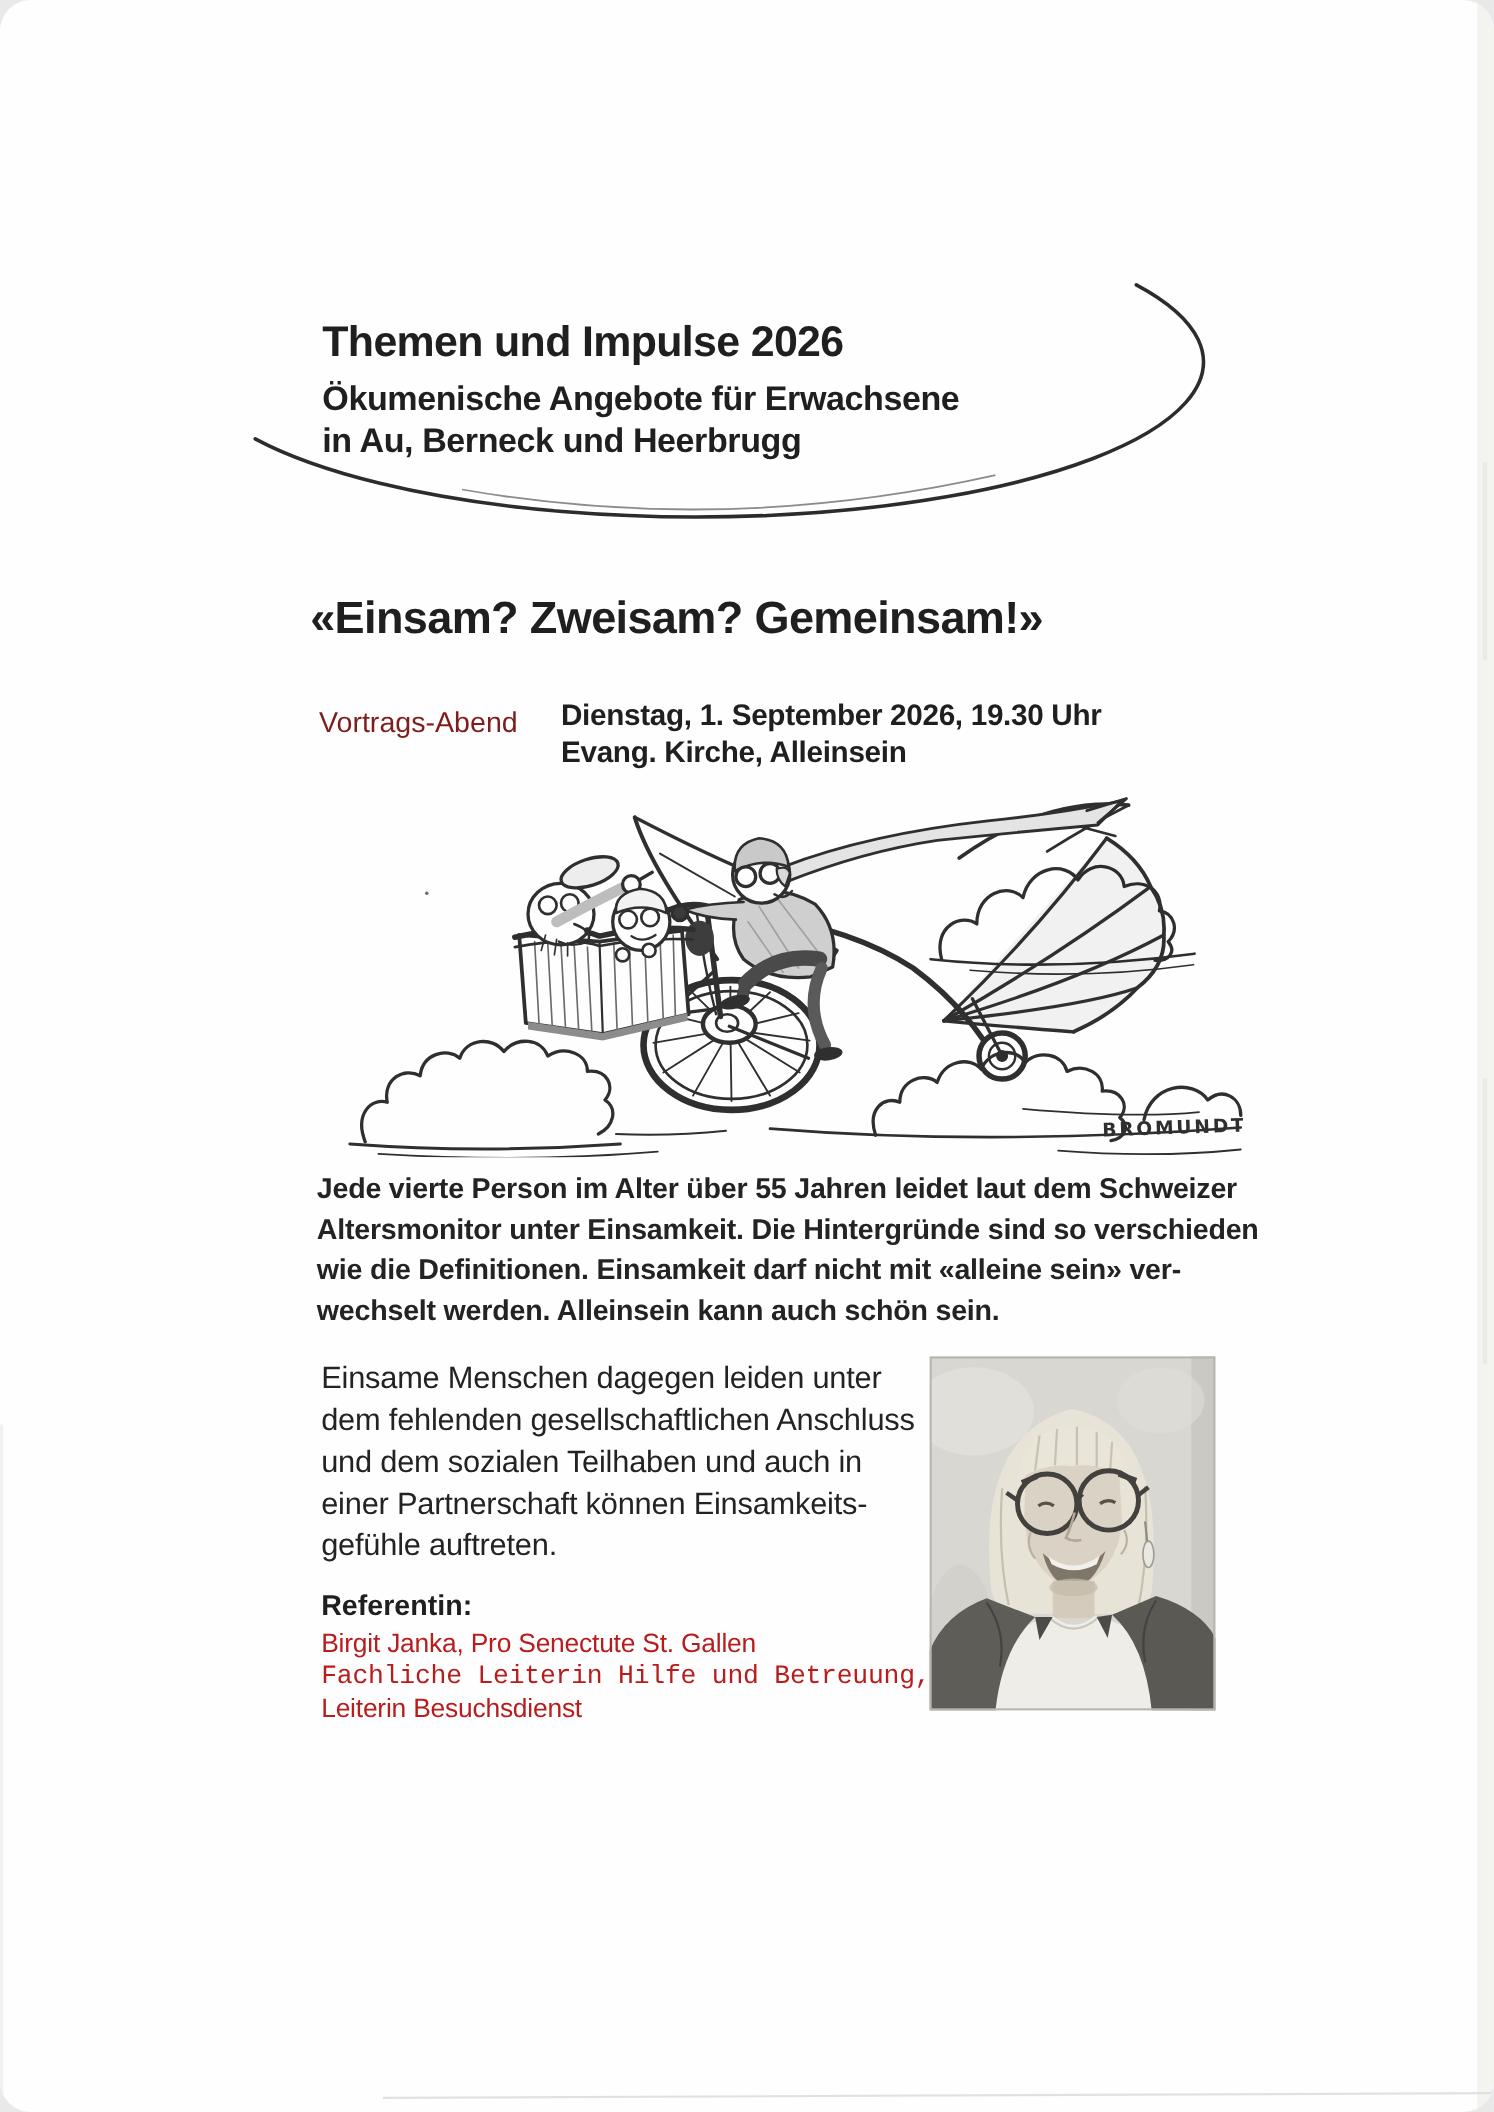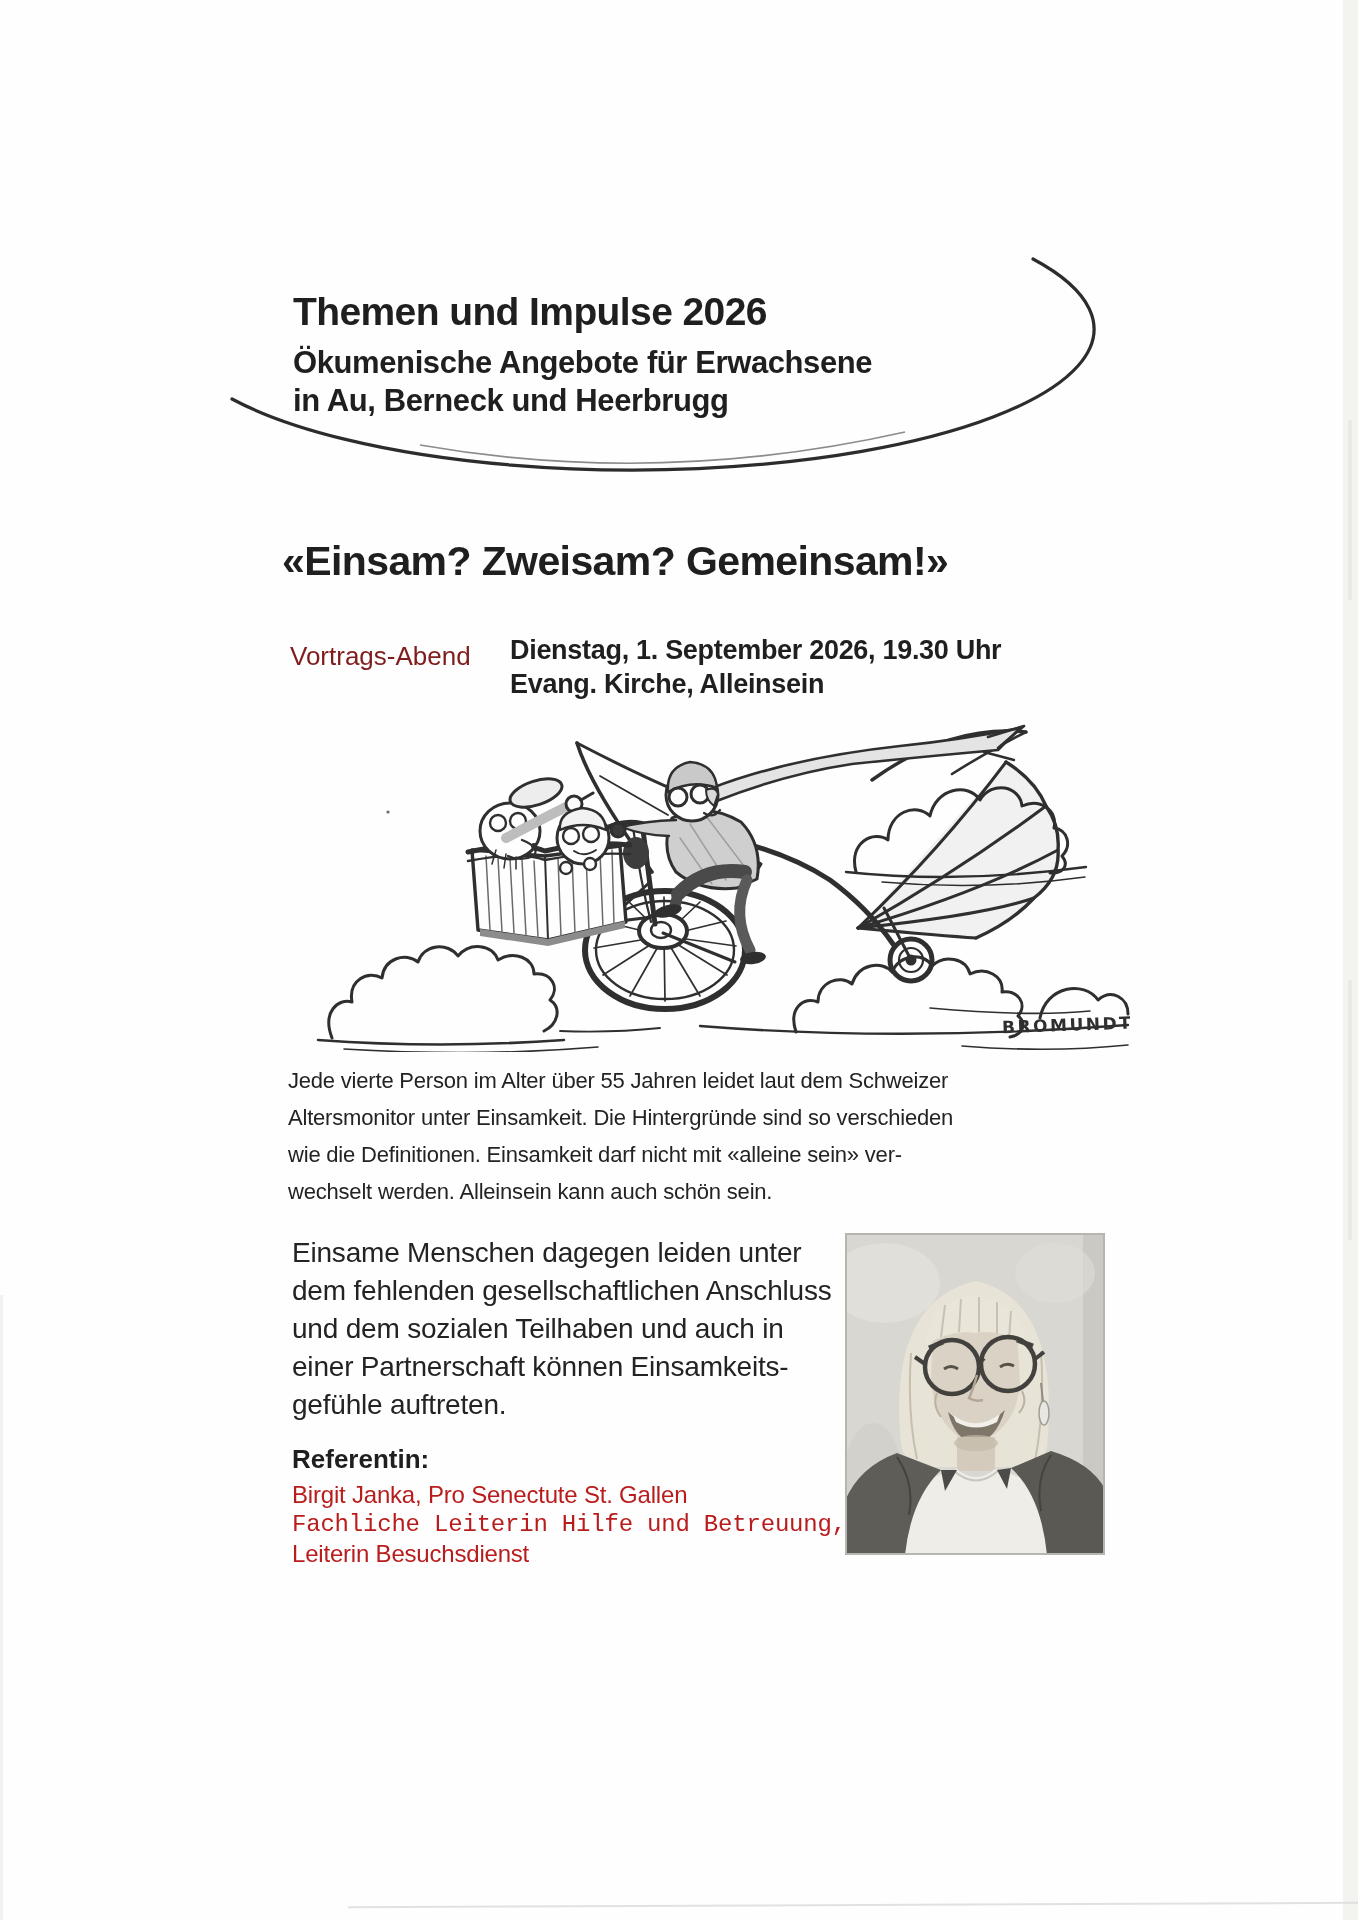--- a/index.html
+++ b/index.html
@@ -1,39 +1,40 @@
 <!DOCTYPE html>
 <html><head>
 <meta charset="utf-8">
 <style>
   html,body{margin:0;padding:0;background:#e9e9e9;}
   .page{
     position:relative;width:1358px;height:1920px;margin:0 auto;
     background:#fefefe;color:#1f1f1f;overflow:hidden;
     font-family:"Liberation Sans", sans-serif;
+    border-radius:28px;
   }
   .abs{position:absolute;}
   .multiline{white-space:pre-line;}
   .hdr-title{
     left:293px;top:290px;font-size:39px;font-weight:bold;letter-spacing:-0.6px;line-height:44px;
   }
   .hdr-sub{
     left:293px;top:344px;font-size:31px;font-weight:bold;letter-spacing:-0.4px;line-height:38px;
   }
   .headline{
     left:282px;top:528px;font-size:41px;font-weight:bold;letter-spacing:-0.6px;line-height:46px;margin-top:10px;
   }
   .event-label{
     left:290px;top:639px;font-size:26px;line-height:34px;color:#7f1d1d;
   }
   .event-detail{
     left:510px;top:633px;font-size:27px;font-weight:bold;letter-spacing:-0.3px;line-height:34px;
   }
   .para1{
-    left:288px;top:1062px;font-size:22px;line-height:37px;letter-spacing:-0.2px;color:#232323;
+    left:288px;top:1062px;font-size:26px;line-height:37px;letter-spacing:-0.2px;color:#232323;font-weight:bold;
   }
   .para2{
     left:292px;top:1234px;font-size:28px;line-height:38px;letter-spacing:-0.2px;color:#232323;
   }
   .spk-label{
     left:292px;top:1443px;font-size:26px;font-weight:bold;line-height:32px;
   }
   .spk-line{font-size:24px;line-height:29px;color:#b91c1c;letter-spacing:-0.2px;}
   .spk-1{left:292px;top:1480px;}
   .spk-2{left:292px;top:1510px;font-family:Liberation Mono, monospace;}

